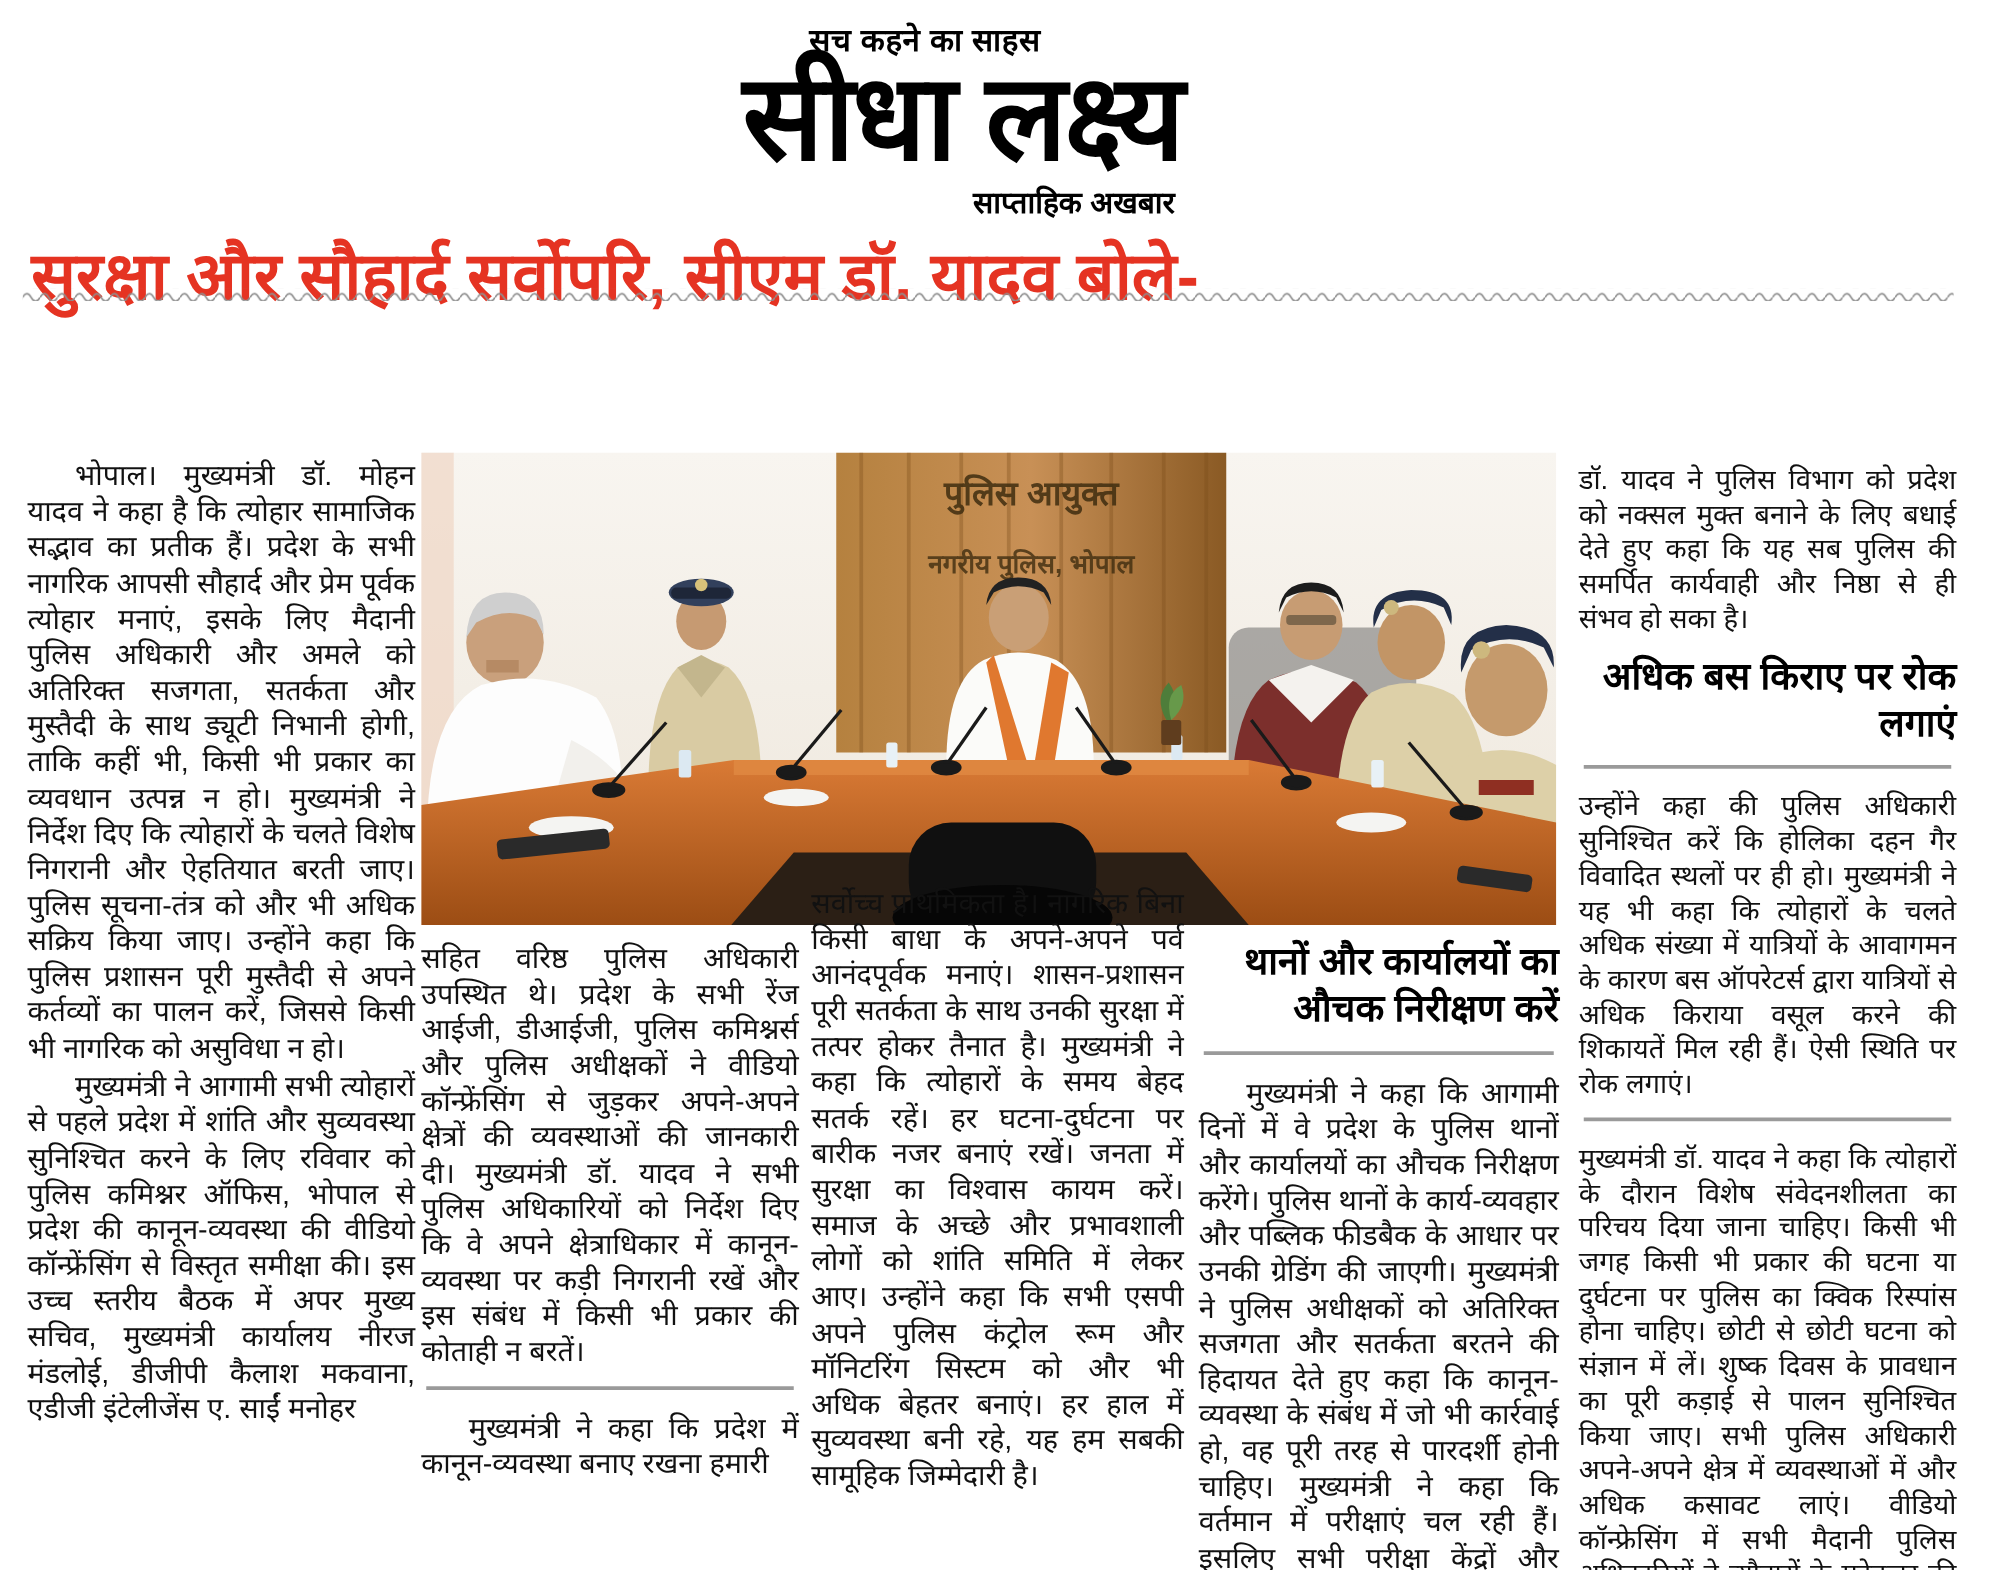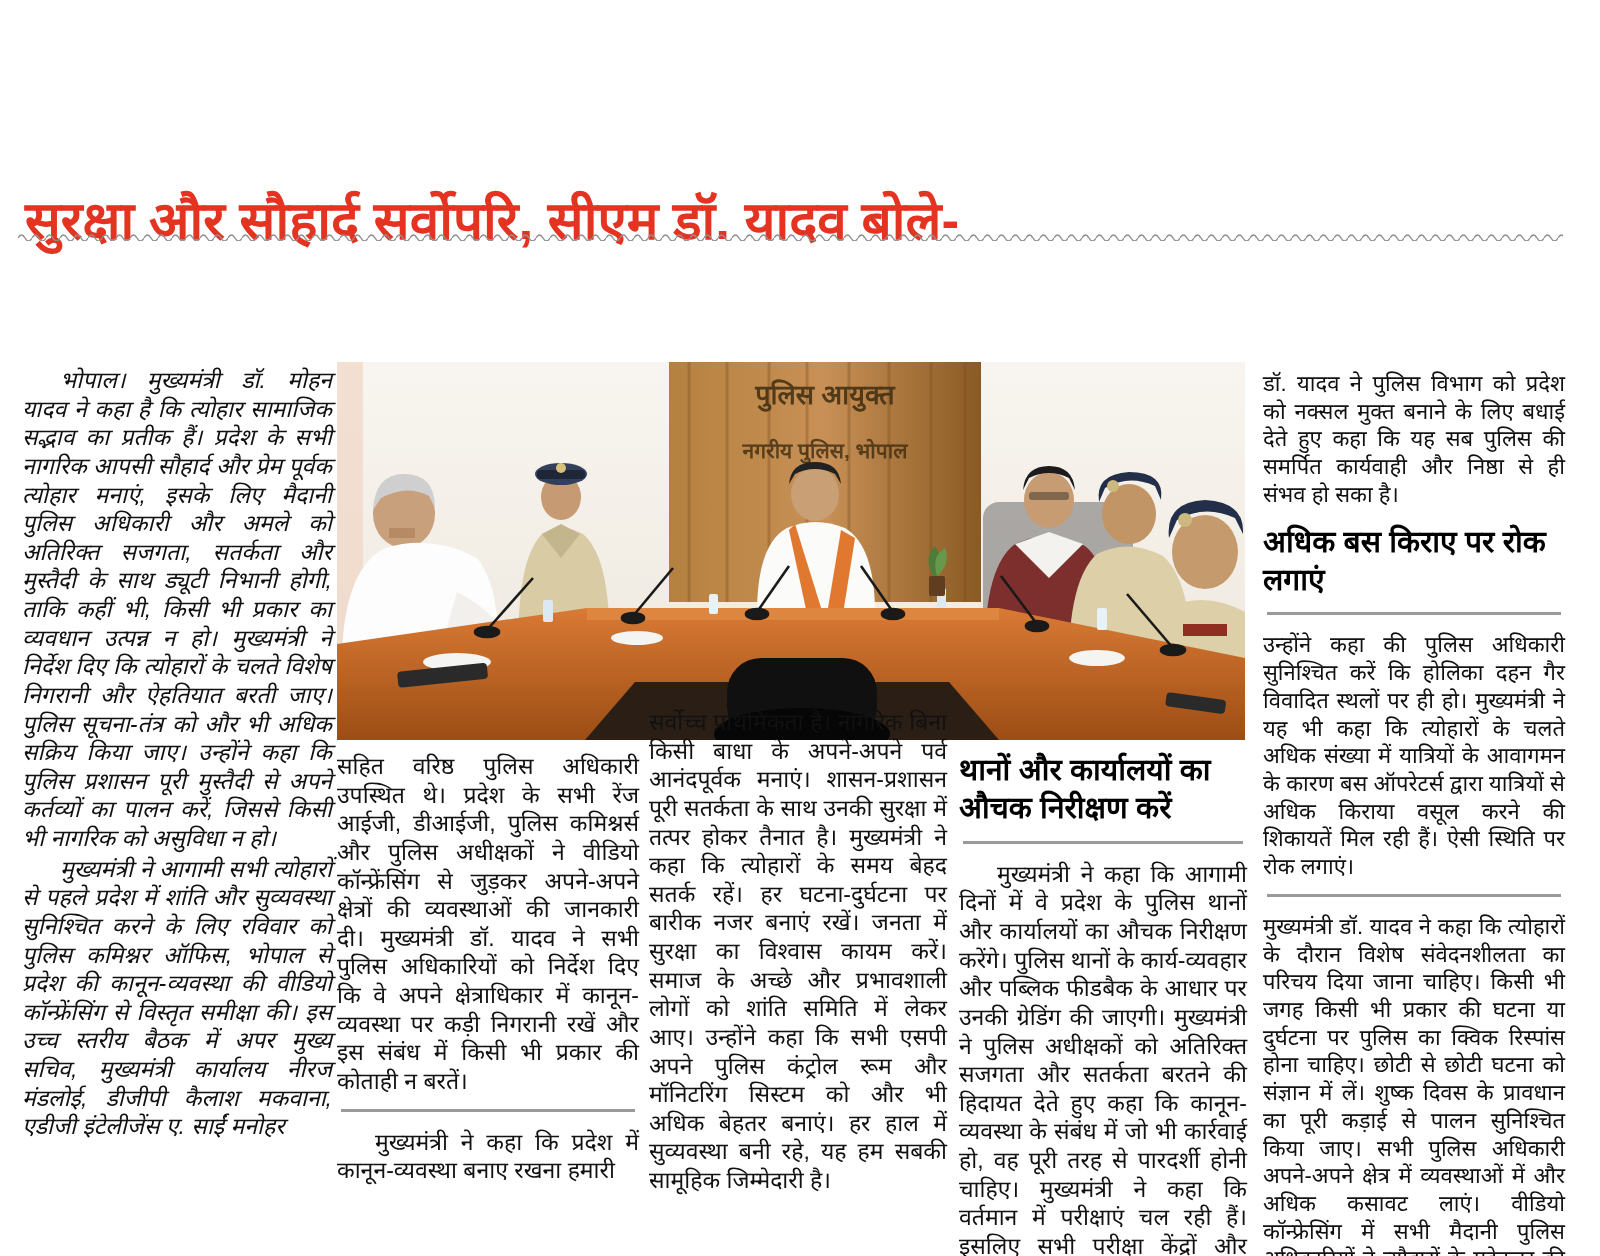--- a/index.html
+++ b/index.html
@@ -23,36 +23,43 @@
   
   .headline{position:absolute;top:240px;left:0;width:100%;margin:0;text-align:center;
     font-size:95px;font-weight:900;letter-spacing:-1px;color:#000;line-height:1.05;
     white-space:nowrap;}
   
   .col{position:absolute;text-align:justify;}
   .col p{margin:0 0 2px 0;}
   .col p.indent{text-indent:38px;}
   .body-lg{font-size:23px;line-height:1.245;}
   .body-md{font-size:22px;line-height:1.26;}
-  .col1{left:22px;top:366px;width:310px;font-style:italic;}
+  .col1{left:22px;top:366px;width:310px;}
   .col2{left:337px;top:752px;width:302px;}
   .col3{left:649px;top:708px;width:298px;}
   .col4{left:959px;top:747px;width:288px;}
   .col5{left:1263px;top:370px;width:302px;}
-  .subhead{font-size:30px;font-weight:bold;text-align:left;line-height:1.28;
+  .subhead{font-size:30px;font-weight:bold;text-align:right;line-height:1.28;
     margin:14px 0 0 0;color:#000;text-indent:0;}
   .subrule{border:none;border-top:3px solid #9a9a9a;margin:13px 4px 16px 4px;height:0;}
   
   .photo{position:absolute;left:337px;top:362px;width:908px;height:378px;}
 </style>
 </head>
 <body>
 
 <div class="page">
 
+  <header class="masthead">
+    <div class="mast-inner">
+      <span class="tag-top">सच कहने का साहस</span>
+      <h1 class="mast-title">सीधा लक्ष्य</h1>
+      <span class="tag-bottom">साप्ताहिक अखबार</span>
+    </div>
+  </header>
 
   <div class="kicker">सुरक्षा और सौहार्द सर्वोपरि, सीएम डॉ. यादव बोले-</div>
 
   <svg class="wavy" width="1545" height="10">
     <defs>
       <pattern id="wv" width="14" height="10" patternUnits="userSpaceOnUse">
         <path d="M0 7 Q 3.5 1 7 7 T 14 7" fill="none" stroke="#8f8f8f" stroke-width="1.4"></path>
       </pattern>
     </defs>
     <rect width="1545" height="10" fill="url(#wv)"></rect>

